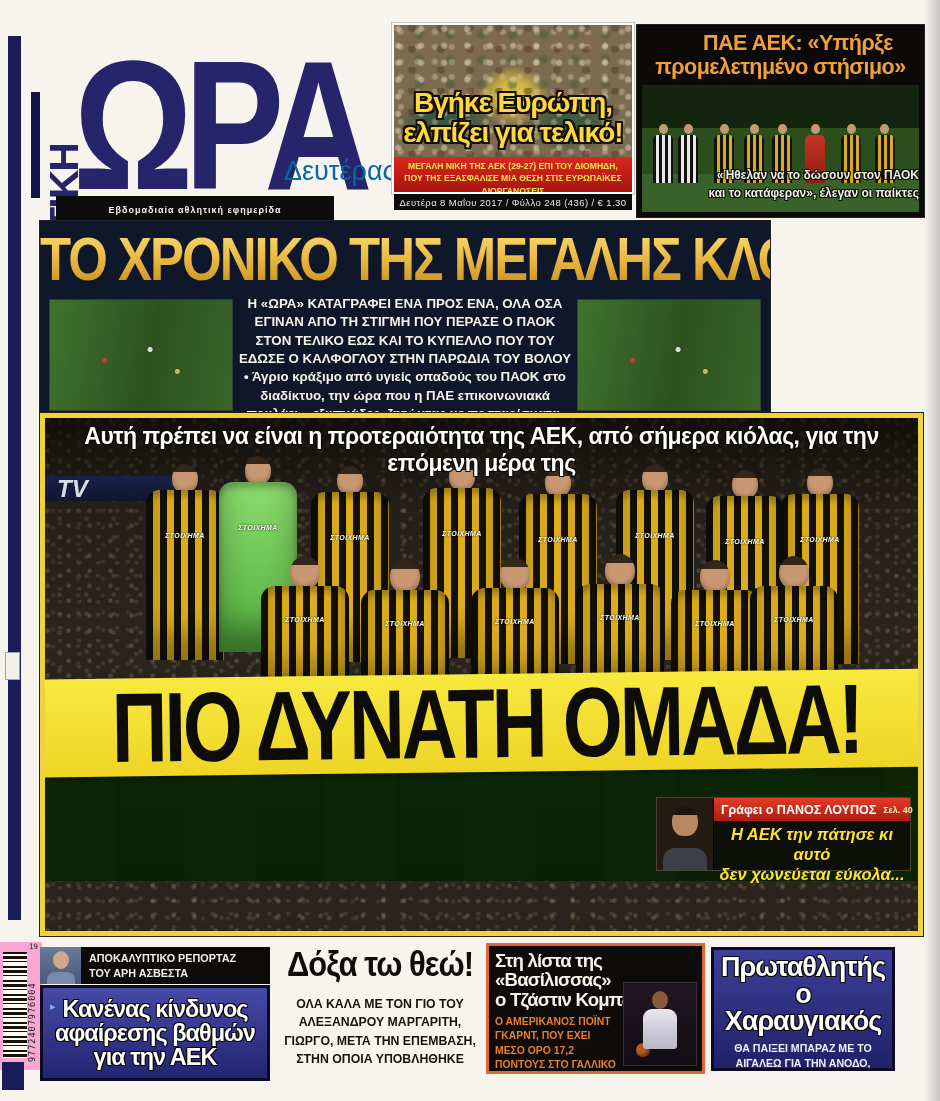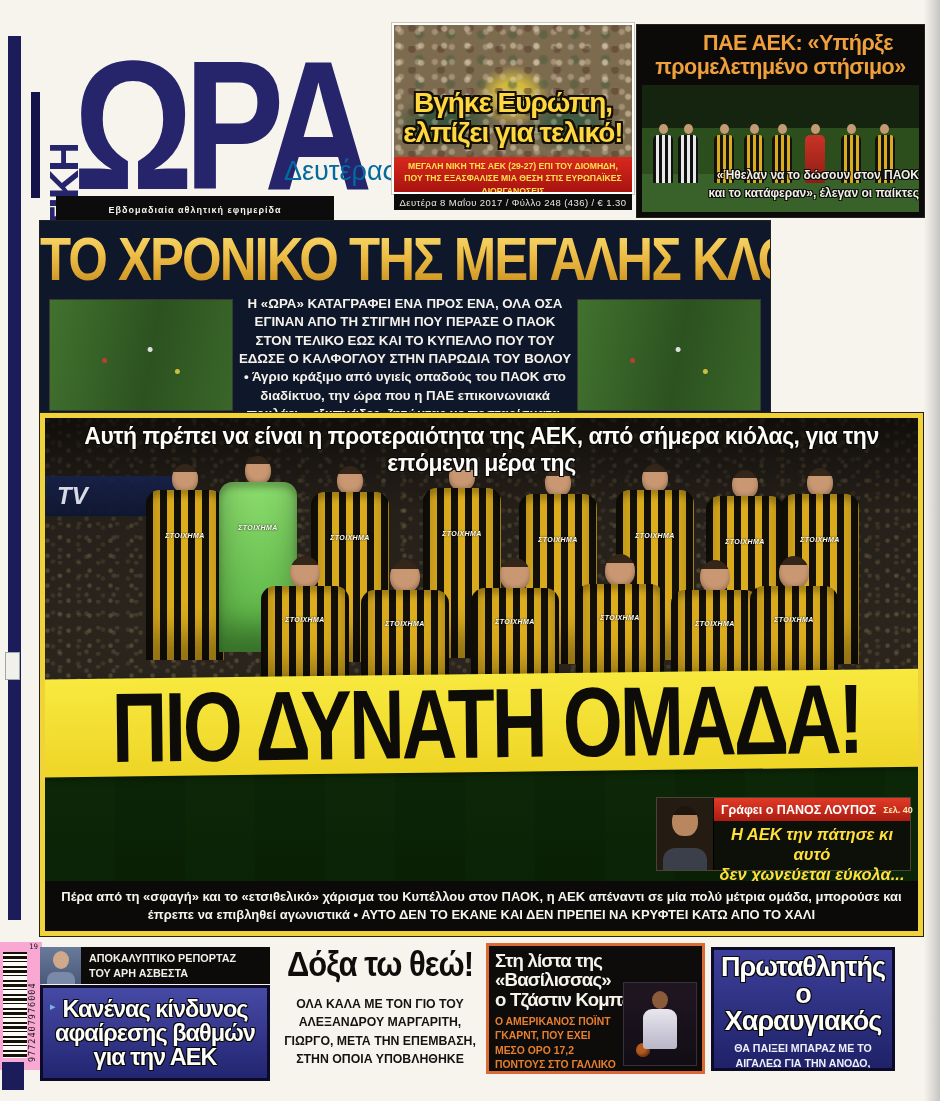--- a/index.html
+++ b/index.html
@@ -95,21 +95,21 @@
      background-image:
        linear-gradient(180deg,rgba(8,6,4,.75) 0%,rgba(8,6,4,.15) 18%,rgba(0,0,0,0) 40%),
        radial-gradient(circle at 12% 18%,rgba(215,190,120,.22) 1.5px,transparent 3px),
        radial-gradient(circle at 54% 30%,rgba(190,170,130,.18) 1.5px,transparent 3px),
        radial-gradient(circle at 80% 12%,rgba(160,140,100,.2) 1.5px,transparent 3px),
        radial-gradient(circle at 32% 44%,rgba(140,120,90,.2) 1.5px,transparent 3px);
      background-size:100% 100%,21px 15px,27px 19px,19px 13px,25px 17px;}
   .grass{position:absolute;left:0;right:0;top:286px;bottom:50px;
      background:repeating-linear-gradient(90deg,#3b682c 0 70px,#346026 70px 140px),linear-gradient(#3b682c,#2d5421);
      background-blend-mode:multiply;}
-  .tv-board{position:absolute;left:0;top:58px;width:132px;height:40px;background:linear-gradient(#17224a,#0e1633);
+  .tv-board{position:absolute;left:0;top:58px;width:132px;height:25px;background:linear-gradient(#17224a,#0e1633);
      color:#e8ecf5;font-weight:bold;font-style:italic;font-size:24px;display:flex;align-items:center;padding-left:12px;
      box-sizing:border-box;opacity:.92;}
   .banner-top{position:absolute;left:0;right:0;top:5px;text-align:center;color:#fdfcf8;font-weight:bold;
      font-size:23px;letter-spacing:-0.5px;z-index:6;}
 
   .player{position:absolute;z-index:3;}
   .p-head{width:26px;height:29px;border-radius:50% 50% 46% 46%;margin:0 auto;
      background:linear-gradient(#35261a 0 26%,#c99872 26%);box-shadow:inset 0 -3px 4px rgba(0,0,0,.25);}
   .crouch .p-head{width:30px;height:33px;}
   .p-torso{margin-top:-3px;height:170px;border-radius:14px 14px 0 0;position:relative;
@@ -335,21 +335,20 @@
       <div class="insert-right">
         <div class="insert-byline">
           <span>Γράφει ο ΠΑΝΟΣ ΛΟΥΠΟΣ</span>
           <span class="insert-page">Σελ. 40</span>
         </div>
         <div class="insert-line insert-line1">Η ΑΕΚ την πάτησε κι αυτό</div>
         <div class="insert-line">δεν χωνεύεται εύκολα...</div>
       </div>
     </div>
 
-    <div class="photo-strip">Πέρα από τη «σφαγή» και το «ετσιθελικό» χάρισμα του Κυπέλλου στον ΠΑΟΚ, η ΑΕΚ απέναντι σε μία πολύ μέτρια ομάδα, μπορούσε και έπρεπε να επιβληθεί αγωνιστικά • ΑΥΤΟ ΔΕΝ ΤΟ ΕΚΑΝΕ ΚΑΙ ΔΕΝ ΠΡΕΠΕΙ ΝΑ ΚΡΥΦΤΕΙ ΚΑΤΩ ΑΠΟ ΤΟ ΧΑΛΙ</div>
   </div>
 
   <div class="report">
     <div class="report-head">
       <div class="report-portrait"></div>
       <div class="report-kicker">
         <div>ΑΠΟΚΑΛΥΠΤΙΚΟ ΡΕΠΟΡΤΑΖ</div>
         <div>ΤΟΥ ΑΡΗ ΑΣΒΕΣΤΑ</div>
       </div>
     </div>

